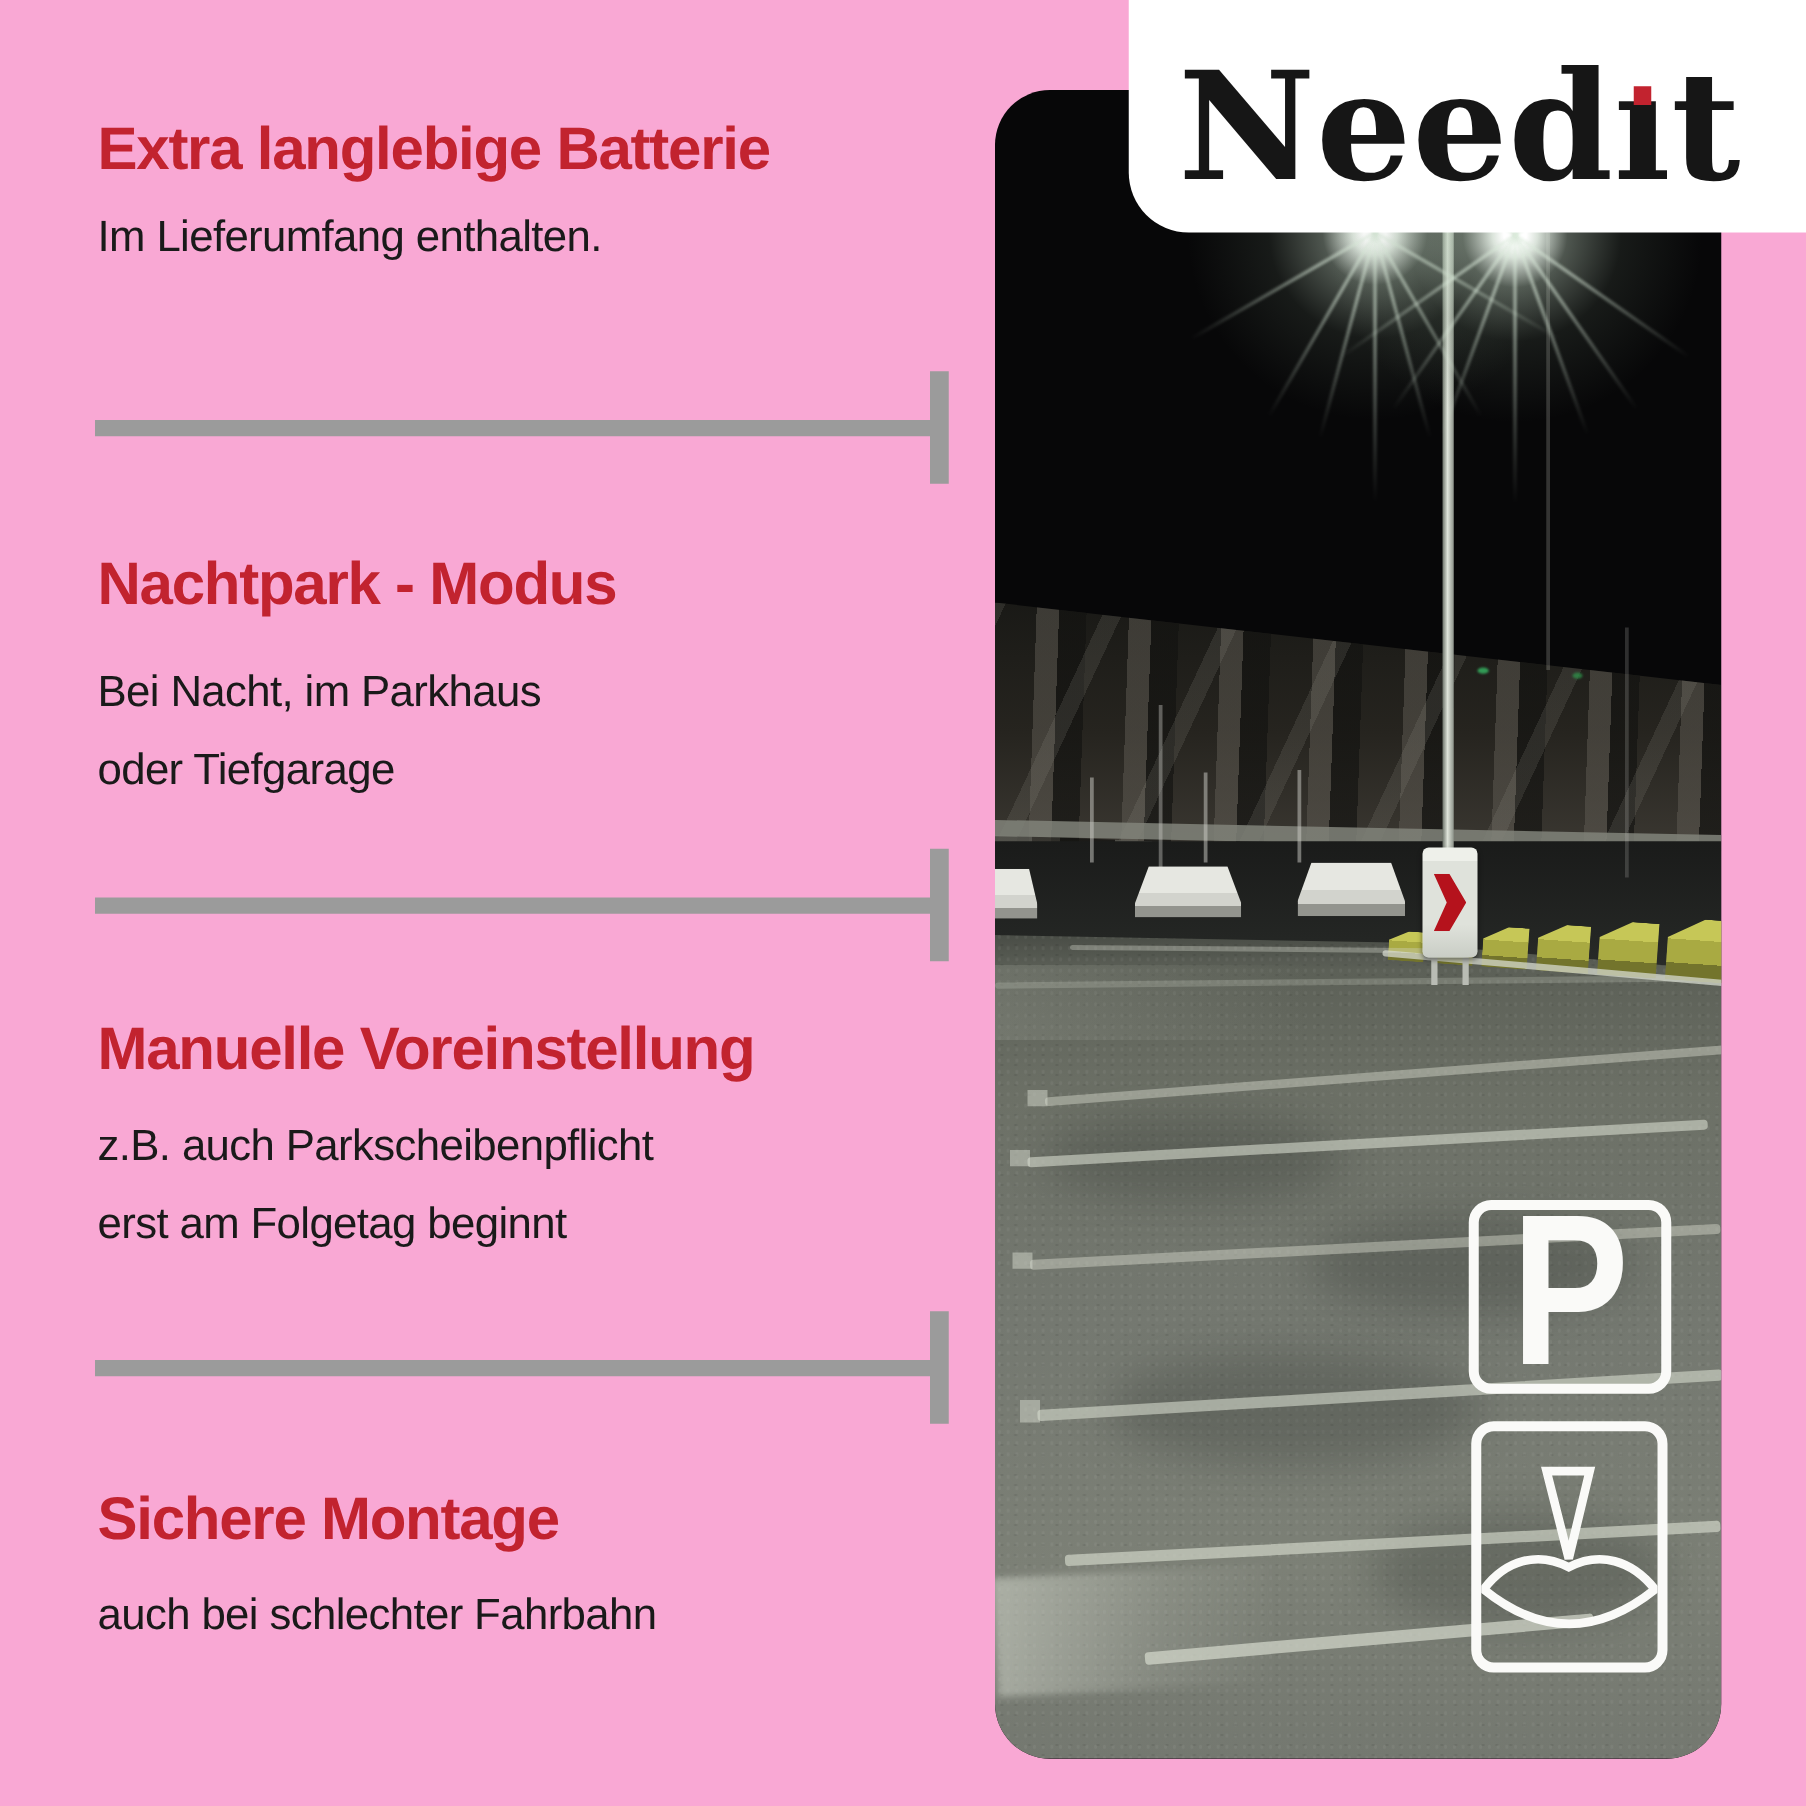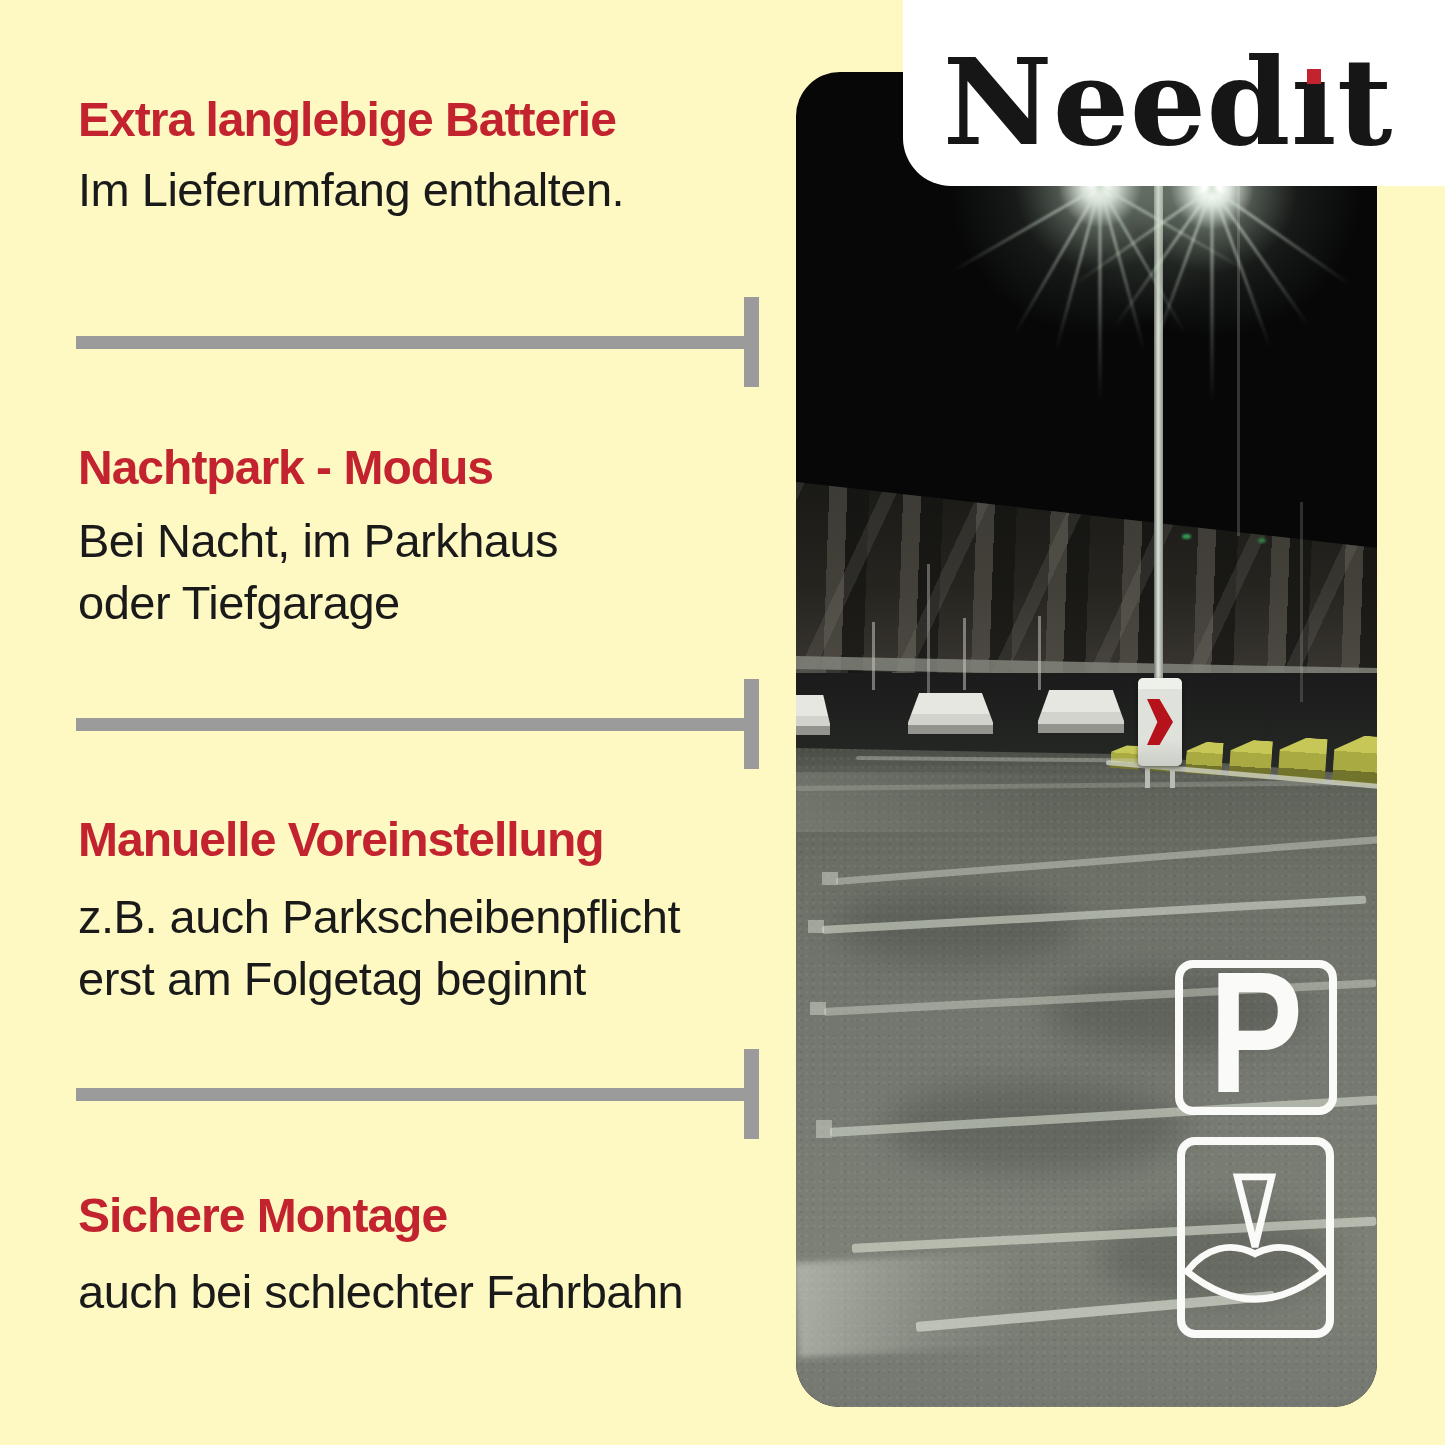--- a/index.html
+++ b/index.html
@@ -1,22 +1,22 @@
 <!DOCTYPE html>
 <html><head>
 <meta charset="utf-8">
 <style>
   html,body{margin:0;padding:0;background:#ffffff;}
-  .stage{position:relative;width:1445px;height:1445px;background:#fef9c3;overflow:hidden;
+  .stage{position:relative;width:1445px;height:1445px;background:#f9a8d4;overflow:hidden;
          font-family:"Liberation Sans",sans-serif;}
 
   
   .feat{position:absolute;left:78px;width:700px;}
   .feat h2{margin:0;font-size:48px;line-height:56px;font-weight:700;letter-spacing:-1px;color:#C2232F;}
-  .feat-line{font-size:47px;line-height:62px;letter-spacing:-0.5px;color:#1A1A1A;}
+  .feat-line{font-size:35px;line-height:62px;letter-spacing:-0.5px;color:#1A1A1A;}
 
   
   .divider{position:absolute;left:0;width:780px;height:12px;}
   .divider .bar{position:absolute;left:76px;top:0;width:668px;height:13px;background:#9B9B9B;}
   .divider .cap{position:absolute;left:744px;top:-39px;width:15px;height:90px;background:#9B9B9B;}
 
   
   .ph{position:absolute;left:796px;top:72px;width:581px;height:1335px;border-radius:44px;
       overflow:hidden;background:#070708;}
   .ph .L{position:absolute;}
@@ -79,21 +79,21 @@
     </div>
   </section>
 
   <div class="divider" style="top:336px">
     <span class="bar"></span>
     <span class="cap"></span>
   </div>
 
   <section class="feat" style="top:440px">
     <h2>Nachtpark - Modus</h2>
-    <div style="margin-top:14px">
+    <div style="margin-top:27px">
       <div class="feat-line">Bei Nacht, im Parkhaus</div>
       <div class="feat-line">oder Tiefgarage</div>
     </div>
   </section>
 
   <div class="divider" style="top:718px">
     <span class="bar"></span>
     <span class="cap"></span>
   </div>
 

